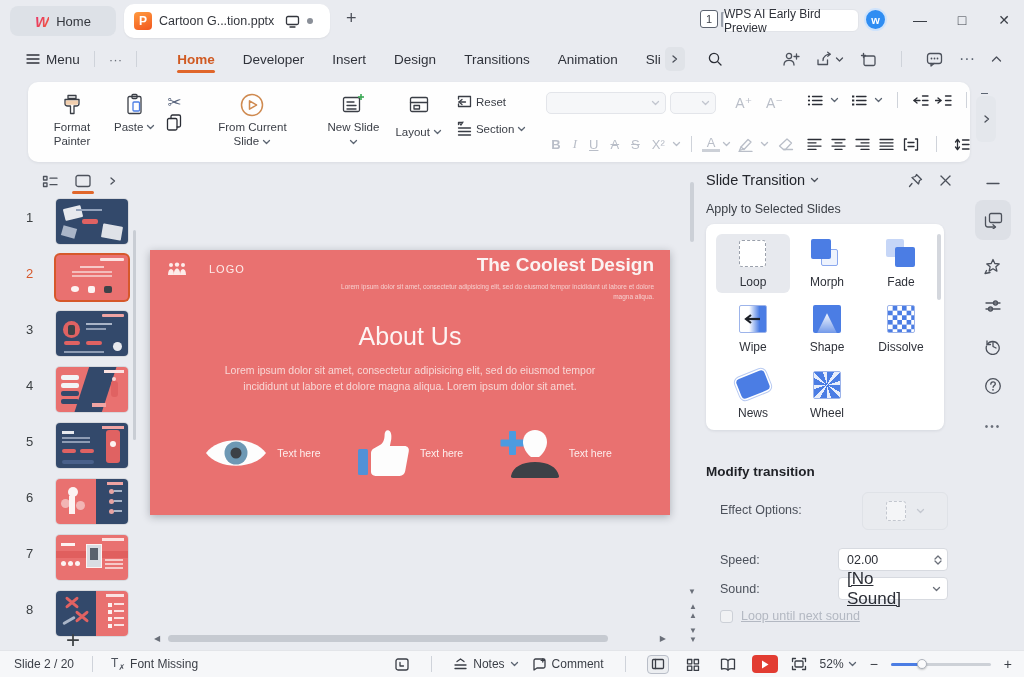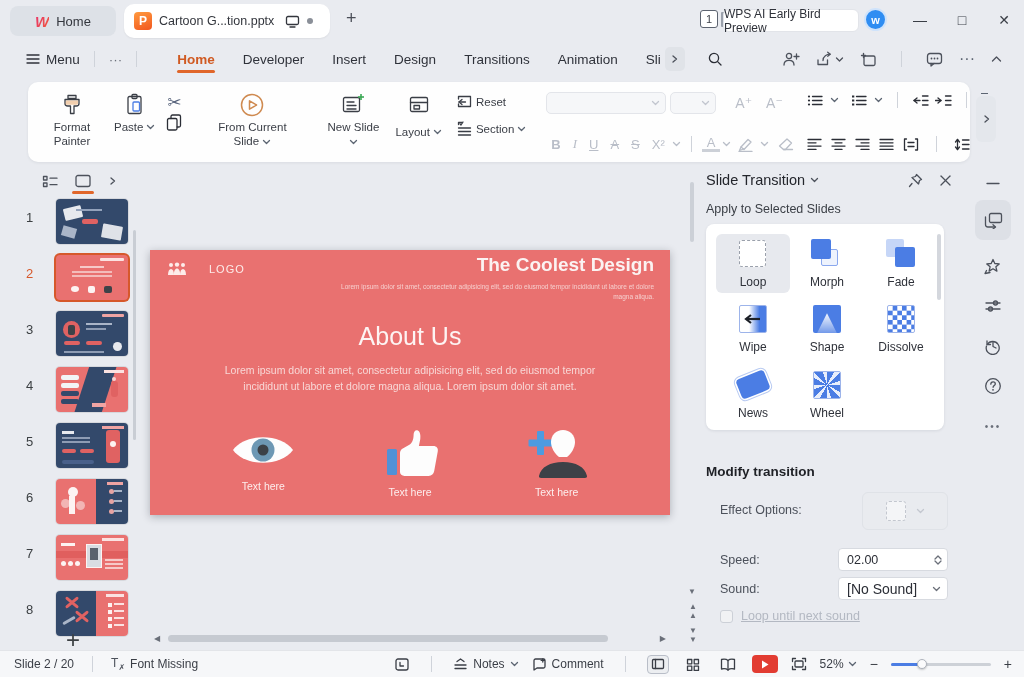--- a/index.html
+++ b/index.html
@@ -70,21 +70,21 @@
 
   
   #canvas { position:absolute; left:140px; top:162px; width:560px; height:488px; }
   #slide { position:absolute; left:10px; top:88px; width:520px; height:265px; background:#e97170; box-shadow:0 2px 8px rgba(30,35,50,.30); color:#fff; }
   .slide-logo { position:absolute; left:16px; top:12px; display:flex; align-items:center; gap:21px; font-size:11px; letter-spacing:1px; color:#fdecea; }
   .slide-title { position:absolute; right:16px; top:4px; font-size:19px; font-weight:bold; color:#fbf3f2; }
   .slide-sub { position:absolute; right:16px; top:32px; width:330px; text-align:right; font-size:6.5px; line-height:1.5; color:#f6cfce; }
   .about-title { position:absolute; left:0; right:0; top:72px; text-align:center; font-size:25px; color:#fdf4f3; }
   .about-body { position:absolute; left:70px; right:70px; top:112px; text-align:center; font-size:10.5px; line-height:1.55; color:#f8d7d6; }
   .features { position:absolute; left:40px; right:40px; top:178px; display:flex; justify-content:space-around; }
-  .feature { display:flex; flex-direction:column; align-items:center; gap:8px; width:120px; }
+  .feature { display:flex; flex-direction:row; align-items:center; gap:8px; width:120px; }
   .feature .flabel { font-size:10.5px; color:#fdeeed; }
   .hsb { position:absolute; left:18px; bottom:8px; right:40px; height:7px; }
   .hsb-thumb { position:absolute; left:10px; width:440px; top:0; height:7px; background:#c6cad1; border-radius:4px; }
   .sb-arrow { position:absolute; font-size:8px; color:#6a6f79; top:-1px; }
   .v-navsb { position:absolute; right:4px; bottom:6px; display:flex; flex-direction:column; gap:6px; align-items:center; color:#6a6f79; font-size:8px; }
   .v-thumbbar { position:absolute; right:6px; top:20px; width:4px; height:60px; background:#ccd0d7; border-radius:2px; }
 
   
   #tpanel { position:absolute; left:706px; top:166px; width:252px; height:484px; font-size:12.5px; }
   .tp-head { display:flex; align-items:center; height:28px; }
@@ -839,21 +839,21 @@
         <svg width="8" height="5" viewBox="0 0 8 5">
             <polyline class="stroke" points="1,1 4,4 7,1"></polyline>
           </svg>
       </span>
     </div>
 
     <div class="mrow" style="position:absolute;left:14px;top:416px;">
       <span class="mlabel">Sound:</span>
     </div>
     <div class="dropdown">
-      <span style="font-size:14px;">[No Sound]</span>
+      <span style="font-size:17px;text-decoration:underline;">[No Sound]</span>
       <svg class="chev" viewBox="0 0 9 8" style="margin-left:auto;color:#6a6f79;">
           <polyline class="stroke" points="1.5,2.5 4.5,5.5 7.5,2.5"></polyline>
         </svg>
     </div>
 
     <div class="loop">
       <span class="cb"></span>
       <span>Loop until next sound</span>
     </div>
   </div>

